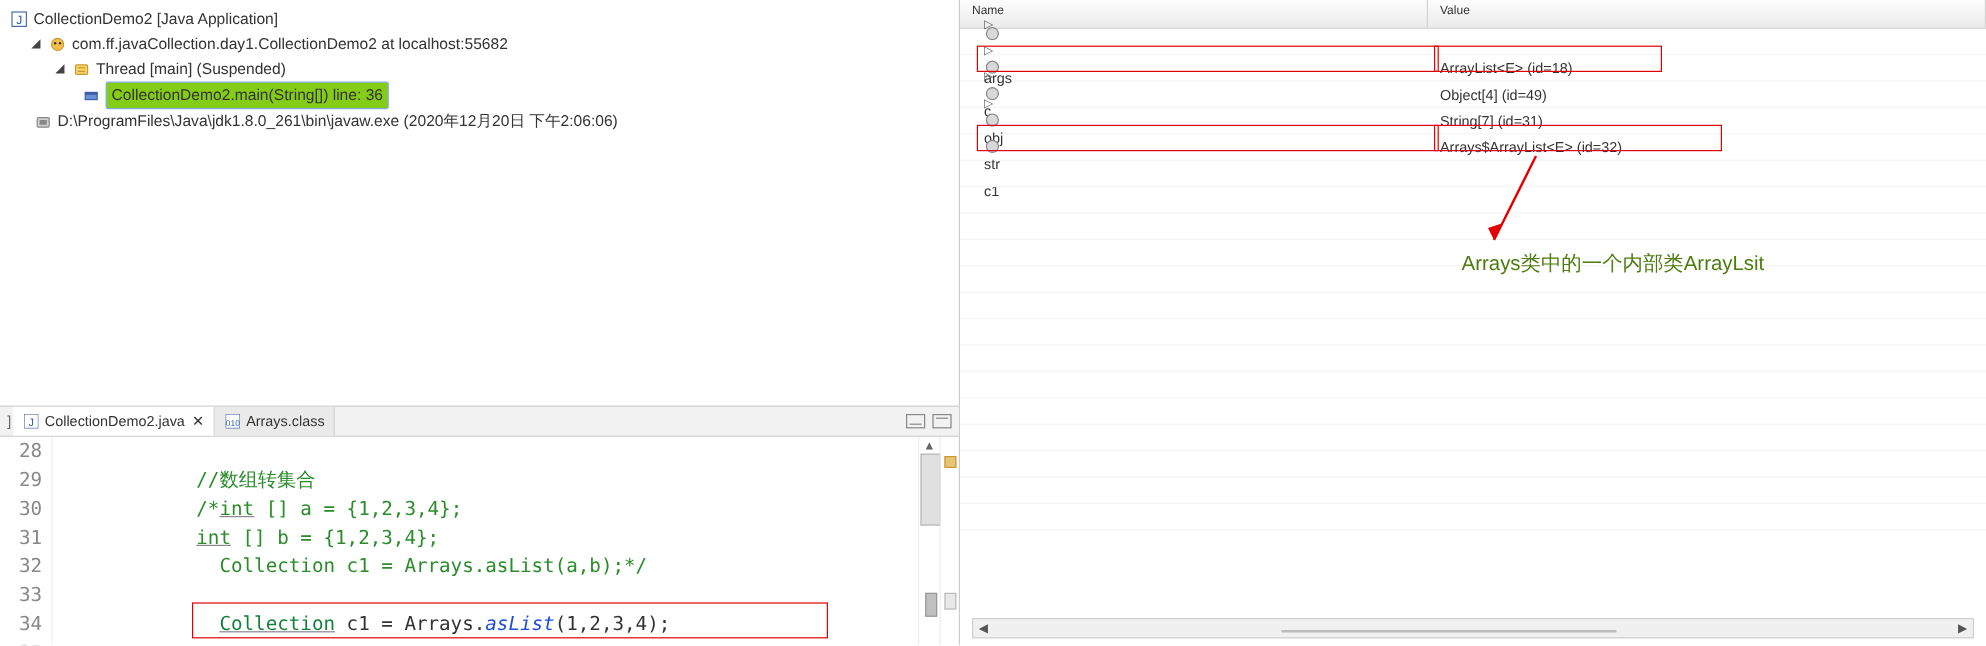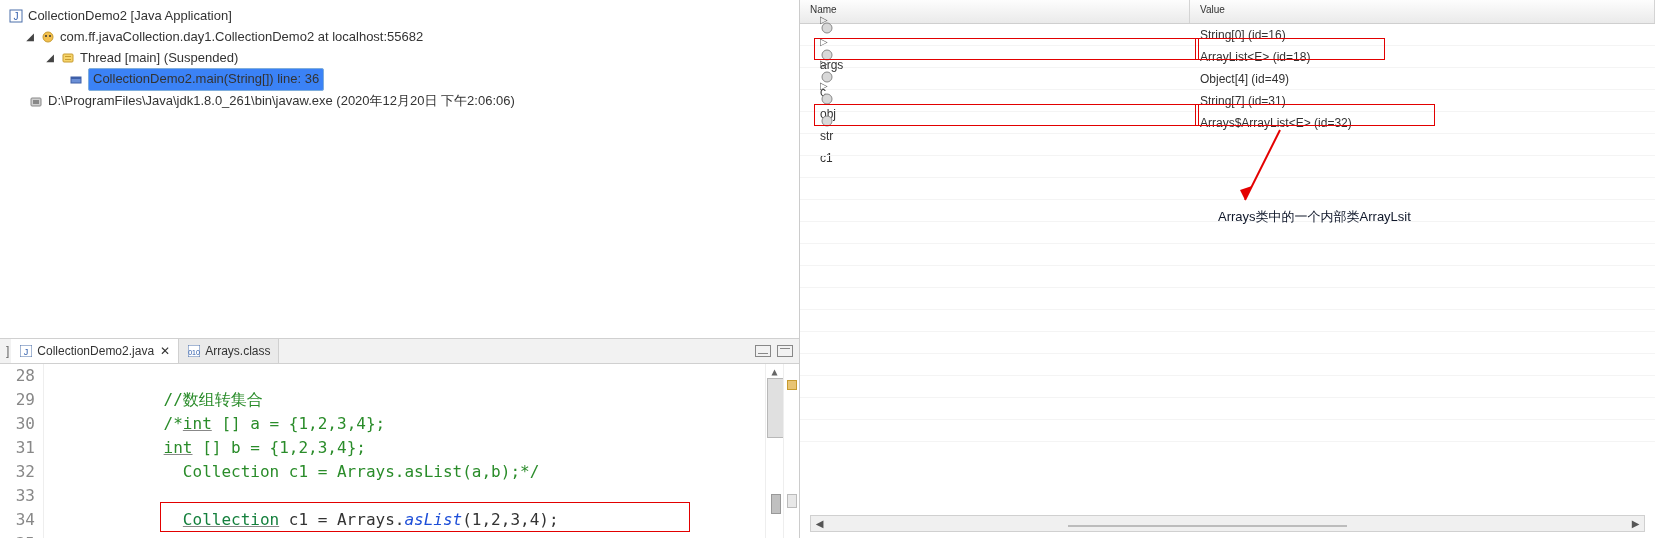--- a/index.html
+++ b/index.html
@@ -18,21 +18,21 @@
 
   
   .debug-tree { flex: 0 0 auto; padding: 6px 4px 12px 4px; font-size: 13px; line-height: 1.6; }
   .tree-row { display: flex; align-items: center; white-space: nowrap; }
   .indent-0 { padding-left: 0; }
   .indent-1 { padding-left: 20px; }
   .indent-2 { padding-left: 40px; }
   .indent-3 { padding-left: 60px; }
   .tree-toggle { width: 12px; display: inline-block; text-align: center; color: #444; cursor: pointer; font-size: 10px; }
   .tree-icon { width: 16px; height: 16px; margin: 0 4px; display: inline-flex; align-items: center; justify-content: center; }
-  .selected-frame { background: #3b82f6; border: 1px solid #7faedc; border-radius: 2px; padding: 0 4px; }
+  .selected-frame { background: #84cc16; border: 1px solid #7faedc; border-radius: 2px; padding: 0 4px; }
 
   
   .editor-tabs { display: flex; align-items: center; border-top: 1px solid #d0d0d0; border-bottom: 1px solid #d0d0d0; background: #f2f2f2; height: 26px; font-size: 12px; }
   .tab { display: flex; align-items: center; padding: 0 8px; height: 100%; border-right: 1px solid #d0d0d0; background: #fff; gap: 4px; }
   .tab.inactive { background: #eaeaea; }
   .tab-icon { width: 14px; height: 14px; display: inline-flex; align-items: center; justify-content: center; }
   .tab-close { margin-left: 2px; }
   .tab-spacer { flex: 1; }
   .toolbar-icons { display: flex; gap: 6px; padding-right: 6px; }
   .minbox, .maxbox { width: 16px; height: 12px; border: 1px solid #888; position: relative; }
@@ -64,21 +64,21 @@
   .var-header > div { border-right: 1px solid #d4d4d4; padding: 4px 10px; }
   .col-name { width: 390px; }
   .col-value { flex: 1; }
   .var-rows { flex: 0 0 auto; }
   .var-row { display: flex; height: 22px; align-items: center; border-bottom: 1px solid #f4f4f4; }
   .var-name { width: 390px; padding-left: 20px; display: flex; gap: 23px; flex-direction: column; }
   .var-value { flex: 1; padding-left: 10px; color: #333; }
   .var-arrow { width: 10px; display:inline-block; font-size: 10px; color: #666; }
   .var-ball { width: 14px; height: 14px; display: inline-flex; align-items: center; justify-content: center; }
   .red-hi { position: absolute; border: 1px solid #e20000; pointer-events: none; }
-  .annotation-text { position: absolute; color: #0f172a; font-size: 13px; }
+  .annotation-text { position: absolute; color: #4d7c0f; font-size: 17px; }
 
   
   .hscroll { position: absolute; left: 10px; right: 10px; bottom: 6px; height: 17px; background: #f0f0f0; border: 1px solid #d0d0d0; display:flex; align-items:center; }
   .hscroll-arrow { width: 17px; height: 100%; display:flex; align-items:center; justify-content:center; font-size:10px; color:#555; }
   .hscroll-track { flex:1; position:relative; }
   .hscroll-thumb { position:absolute; left:30%; width:35%; top:1px; bottom:1px; background:#d8d8d8; border:1px solid #bcbcbc; }
 
   .blank-rows div { height: 22px; border-bottom: 1px solid #f4f4f4; }
 
 </style>
@@ -218,21 +218,20 @@
     <div class="var-row">
       <div class="var-name">
         <span class="var-arrow"></span>
         <span class="var-ball">
             <svg width="12" height="12">
               <circle cx="6" cy="6" r="5" fill="#d8d8d8" stroke="#888"></circle>
             </svg>
           </span>
         <span>args</span>
       </div>
-      <div class="var-value">String[0]  (id=16)</div>
     </div>
     <div class="var-row">
       <div class="var-name">
         <span class="var-arrow">▷</span>
         <span class="var-ball">
             <svg width="12" height="12">
               <circle cx="6" cy="6" r="5" fill="#d8d8d8" stroke="#888"></circle>
             </svg>
           </span>
         <span>c</span>

